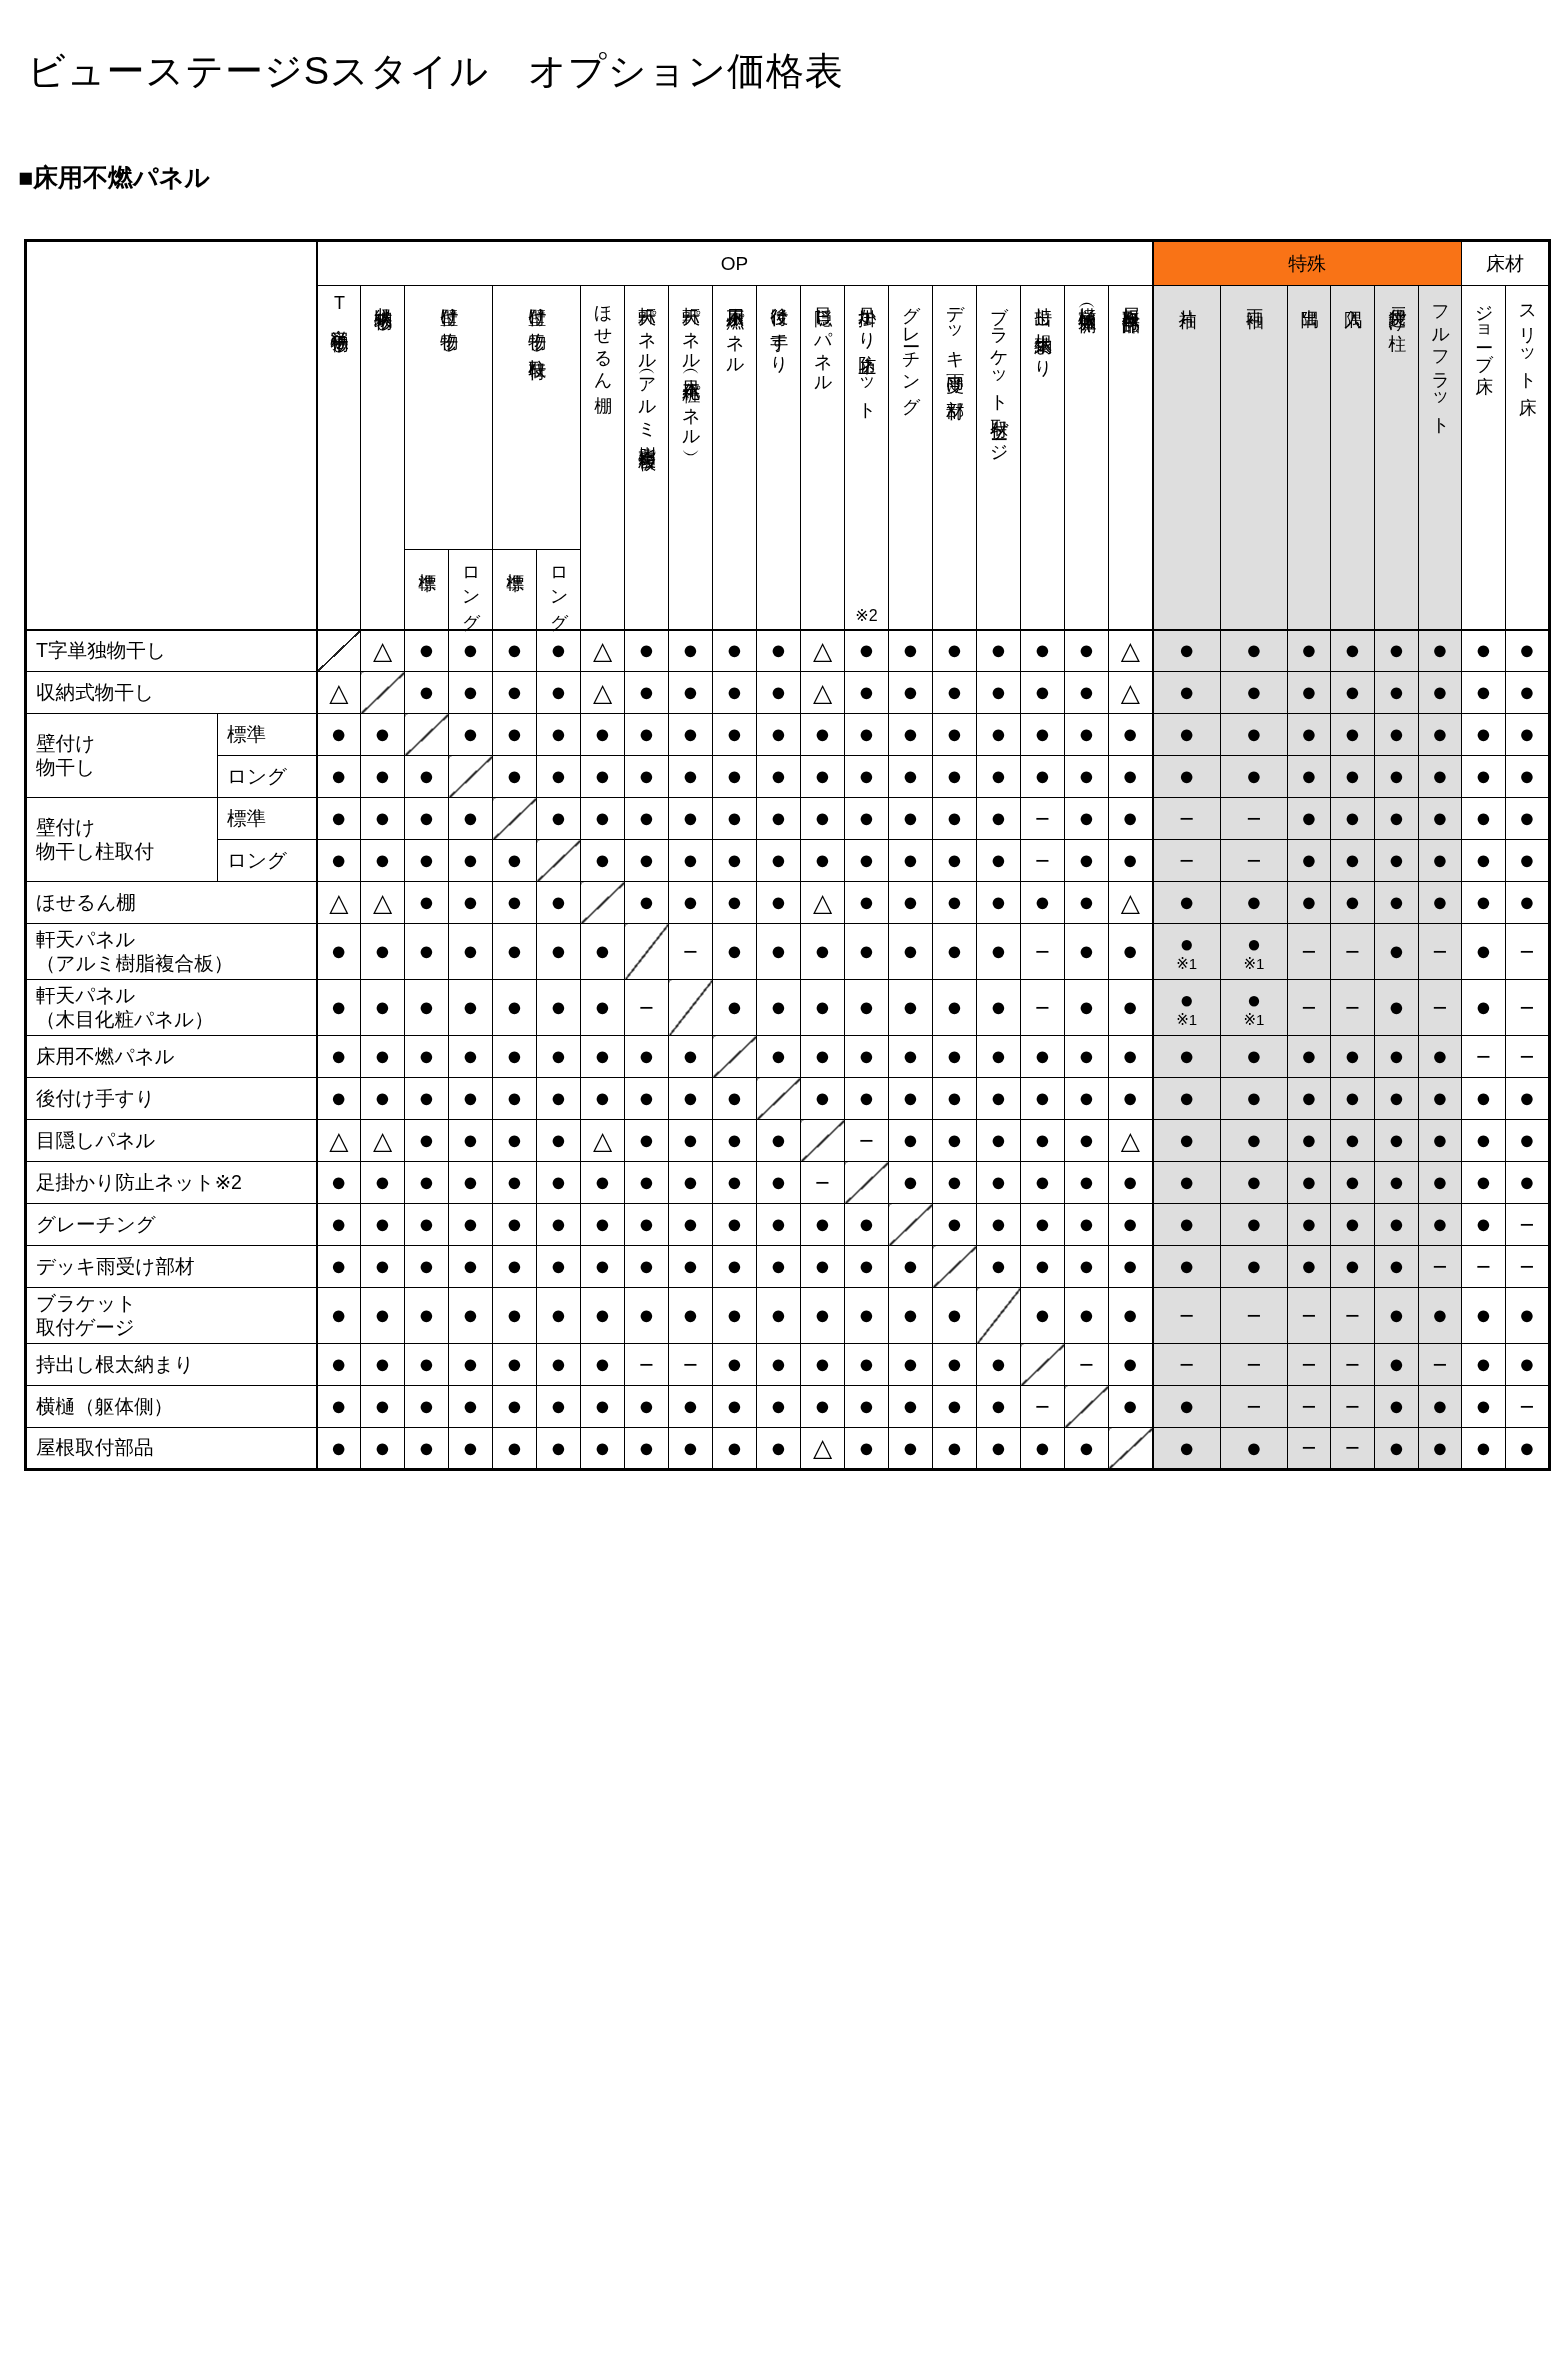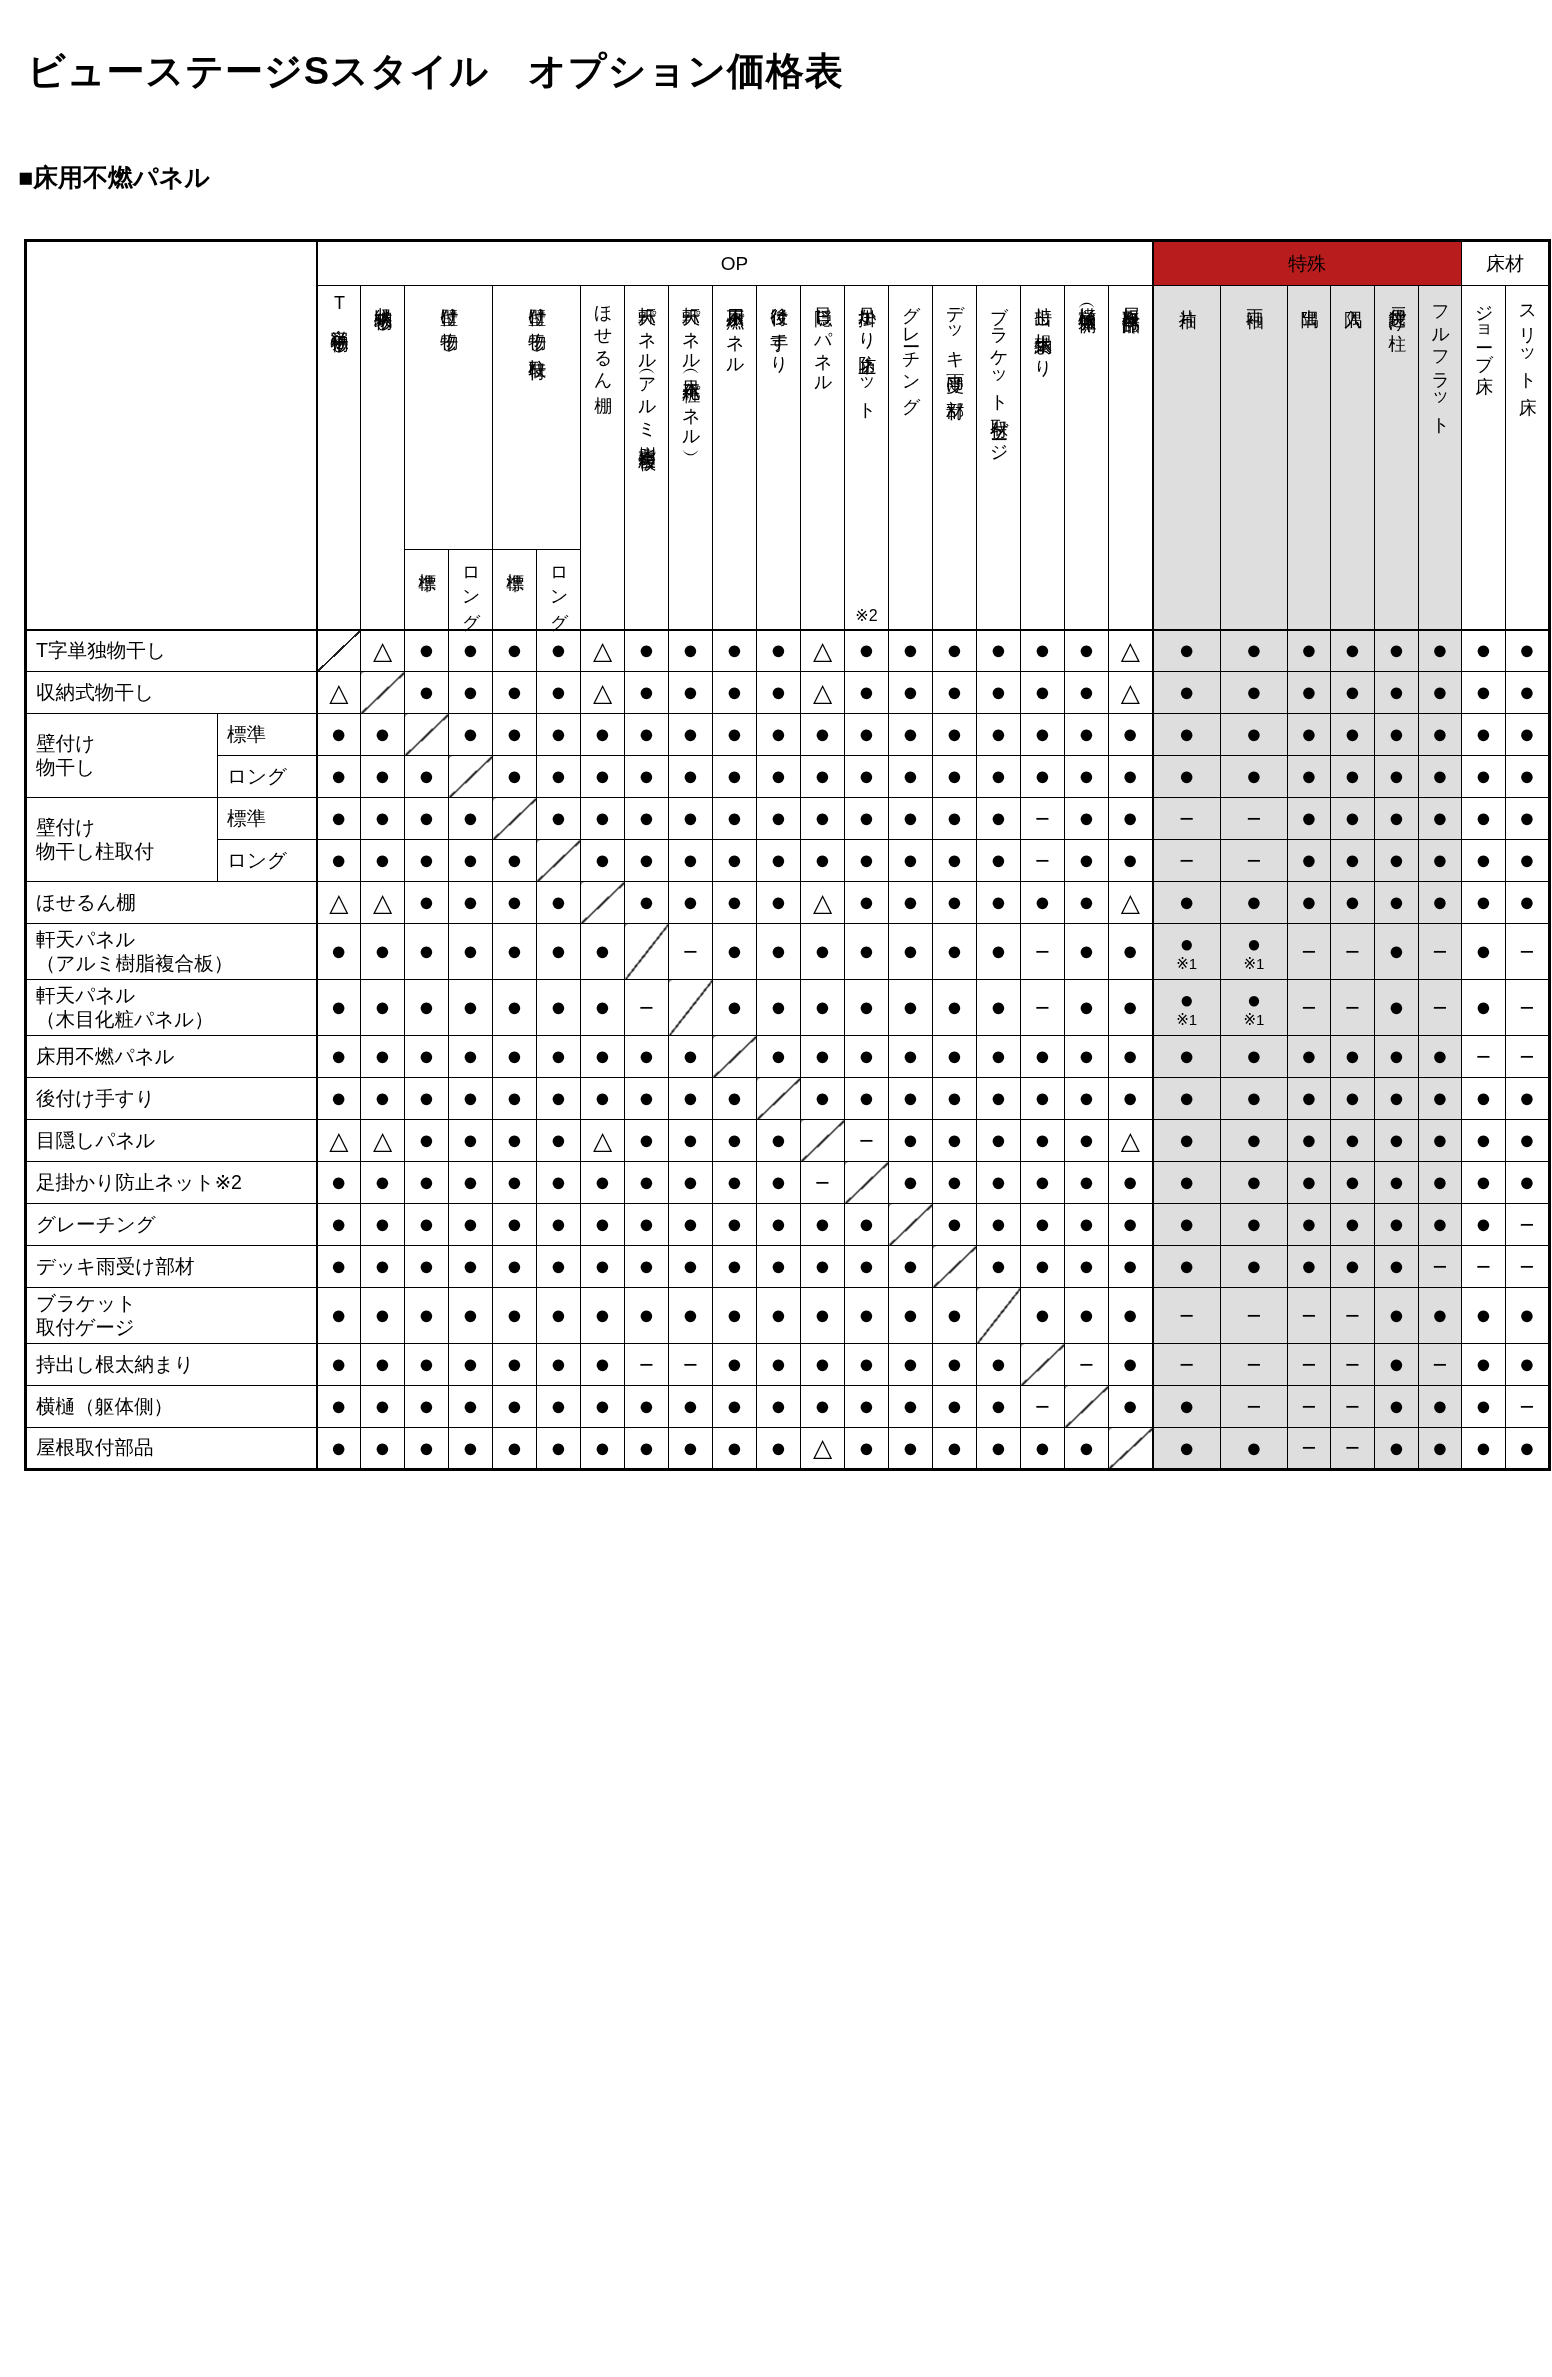--- a/index.html
+++ b/index.html
@@ -1,18 +1,18 @@
 <!DOCTYPE html>
 <html style="font-size:14.3px"><head>
 <meta charset="utf-8">
 <style>
   html,body{margin:0;padding:0;background:#ffffff;}
   .page{position:relative;width:1553px;height:2377px;background:#ffffff;overflow:hidden;
         font-family:"Liberation Sans","DejaVu Sans",sans-serif;color:#000;}
-  .title{position:absolute;left:27px;top:46px;font-size:38px;font-weight:bold;letter-spacing:0.9px;margin:0;}
+  .title{position:absolute;left:27px;top:46px;font-size:38px;font-weight:normal;letter-spacing:0.9px;margin:0;}
   .section-heading{position:absolute;left:18px;top:161px;font-size:25px;font-weight:bold;margin:0;}
   table.matrix{position:absolute;left:24px;top:239px;border-collapse:collapse;table-layout:fixed;
                border:3.6px solid #000;}
   .matrix th,.matrix td{border:0.9px solid #000;padding:0;font-weight:normal;}
   .matrix thead tr:first-child th{border-bottom:1.8px solid #000;}
   .matrix tbody tr:first-child th,.matrix tbody tr:first-child td{border-top:2.7px solid #000;}
   .bl3{border-left:2.7px solid #000 !important;}
   .bl2{border-left:1.8px solid #000 !important;}
   th.group{font-size:19px;text-align:center;vertical-align:middle;height:43px;}
   th.vhead{vertical-align:top;text-align:center;position:relative;}
@@ -71,21 +71,21 @@
         <col style="width: 44px;">
         <col style="width: 44px;">
         <col style="width: 43px;">
         <col style="width: 44px;">
         <col style="width: 44px;">
       </colgroup>
     <thead>
         <tr>
           <th class="corner" rowspan="3" colspan="2"></th>
           <th class="group bl3" colspan="19">OP</th>
-          <th class="group bl3" colspan="6" style="background: #b91c1c;">特殊</th>
+          <th class="group bl3" colspan="6" style="background: #f97316;">特殊</th>
           <th class="group bl2" colspan="2">床材</th>
         </tr>
         <tr style="height: 264px;">
           <th class="vhead bl3" rowspan="2"><div class="vtext">T字単独物干し</div></th>
           <th class="vhead" rowspan="2"><div class="vtext">収納式物干し</div></th>
           <th class="vhead" colspan="2"><div class="vtext">壁付け物干し</div></th>
           <th class="vhead" colspan="2"><div class="vtext">壁付け物干し柱取付</div></th>
           <th class="vhead" rowspan="2"><div class="vtext">ほせるん棚</div></th>
           <th class="vhead" rowspan="2"><div class="vtext">軒天パネル（アルミ樹脂複合板）</div></th>
           <th class="vhead" rowspan="2"><div class="vtext">軒天パネル（木目化粧パネル）</div></th>

